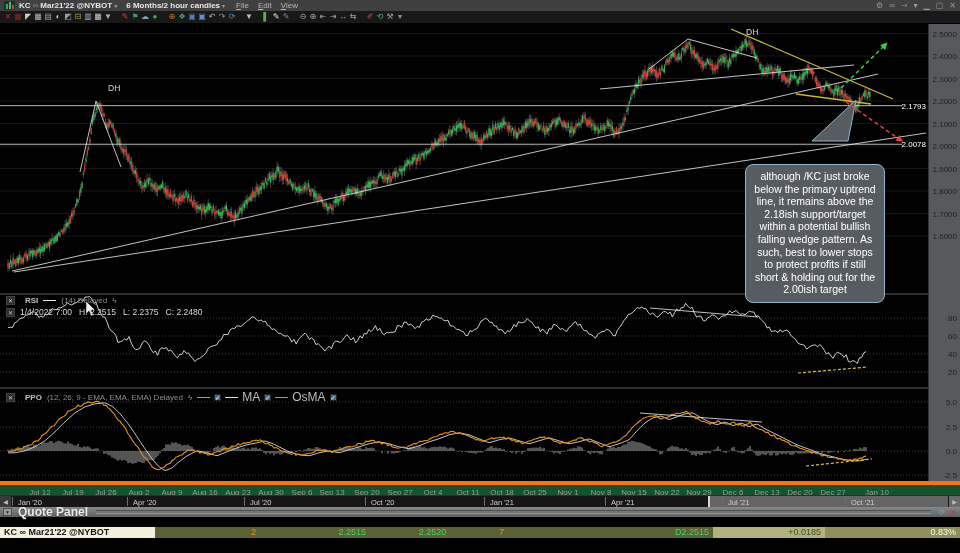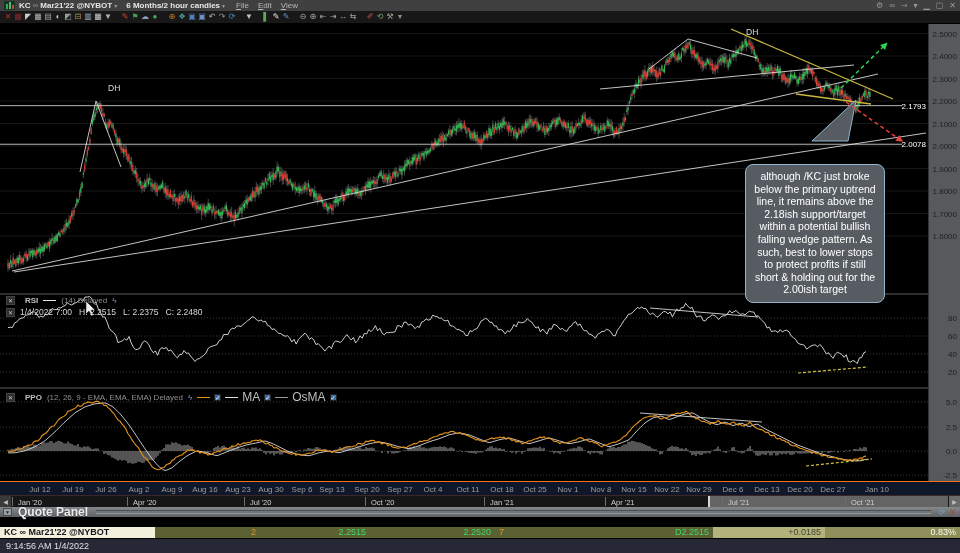--- a/index.html
+++ b/index.html
@@ -48,21 +48,21 @@
          text-align:center; border:1px solid #222; }
   .legend-label { color:#bdbdbd; font-size:12px; }
 
   .callout { position:absolute; left:745px; top:140px; width:140px; height:139px;
              background:#575c63; border:1.5px solid #8fb5cc; border-radius:8px;
              color:#fff; font-size:10.5px; line-height:12.6px; text-align:center;
              padding:5px 6px; z-index:7; }
 
   
   .daterow { position:absolute; left:0; top:481px; width:960px; height:22px;
-             background:#0f172a; border-top:1px solid #f97316; z-index:4; }
+             background:#14532d; border-top:4px solid #f97316; z-index:4; }
   .date-label { position:absolute; top:3px; transform:translateX(-50%);
                 color:#9c9c9c; font-size:8px; white-space:nowrap; }
 
   
   .navigator { position:absolute; left:0; top:495px; width:960px; height:12px;
                background:#161616; border-top:1px solid #3d2626; z-index:4; }
   .nav-window { position:absolute; left:708px; top:0; width:240px; height:12px;
                 background:#646464; border-left:2px solid #d5d5d5; }
   .nav-label { position:absolute; top:2px; color:#d2d2d2; font-size:7.5px; white-space:nowrap; z-index:2; }
   .nav-tick { position:absolute; top:1px; width:1px; height:9px; background:#6e6e6e; z-index:1; }
@@ -349,23 +349,20 @@
     <span class="qp-collapse">▼</span>
     <span class="qp-title-text">Quote Panel</span>
     <span class="qp-groove"></span>
     <span class="qp-ic" style="color:#7aa0c0;">⟳</span>
     <span class="qp-ic" style="color:#c03a2a;">✕</span>
   </div>
   <div class="qp-row" id="qp-row">
       <div class="qp-cell cell-instr" style="width: 155px; text-align: left;">KC ∞ Mar21'22 @NYBOT</div>
       <div class="qp-cell cell-olive txt-orange" style="width: 105px; text-align: right;">2</div>
       <div class="qp-cell cell-olive txt-green" style="width: 110px; text-align: right;">2.2515</div>
-      <div class="qp-cell cell-olive txt-green" style="width: 125px; text-align: right;">2.2520</div>
+      <div class="qp-cell cell-olive txt-green" style="width: 125px; text-align: center;">2.2520</div>
       <div class="qp-cell cell-olive txt-orange" style="width: 105px; text-align: left;">7</div>
       <div class="qp-cell cell-olive txt-green" style="width: 113px; text-align: right;">D2.2515</div>
       <div class="qp-cell cell-khaki txt-dark" style="width: 112px; text-align: right;">+0.0185</div>
       <div class="qp-cell cell-khaki2 txt-light" style="width: 135px; text-align: right;">0.83%</div>
     </div>
 
-  <div class="statusbar">
-    <span class="status-text">9:14:56 AM 1/4/2022</span>
-  </div>
 </div>
 
 </body></html>

